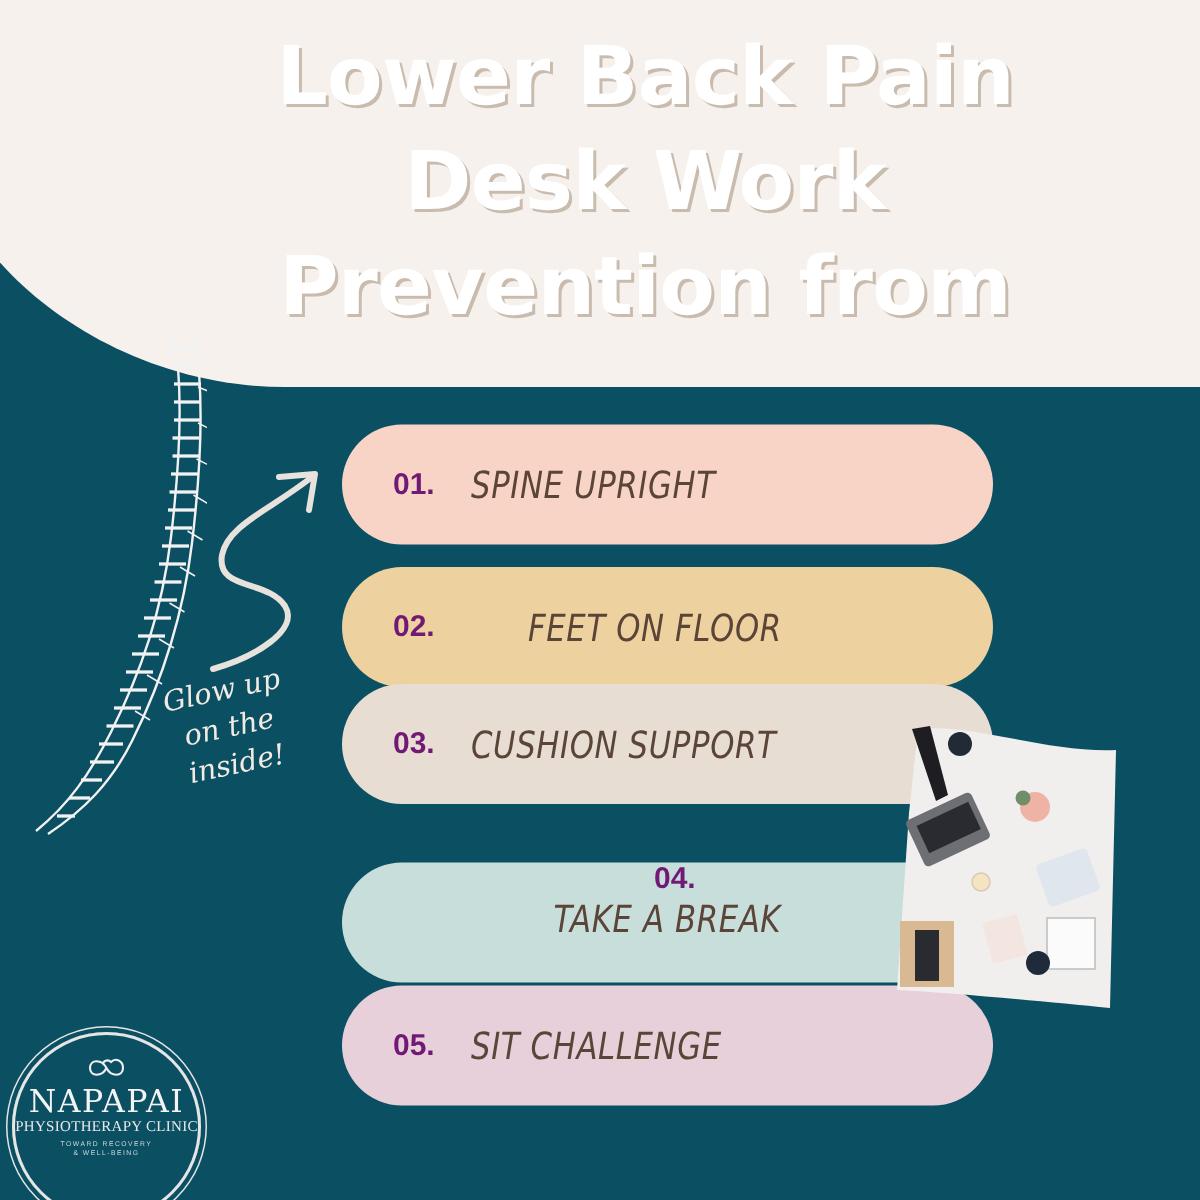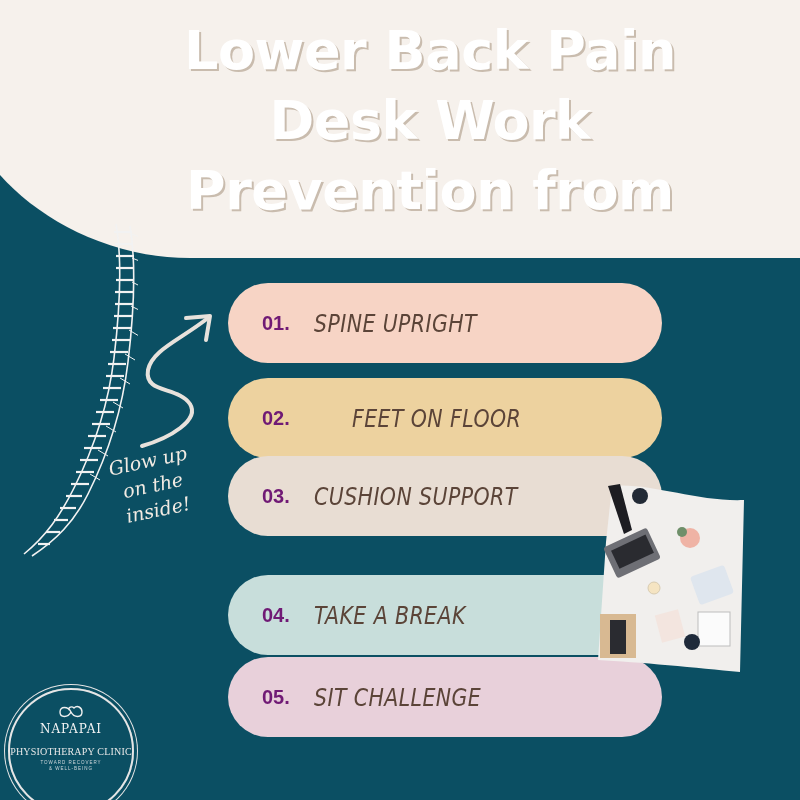--- a/index.html
+++ b/index.html
@@ -13,21 +13,21 @@
     display:flex; align-items:center; box-sizing:border-box; padding-left:34px; }
   .pill .num { font-family:Liberation Sans, sans-serif; font-weight:bold; color:#701a75; font-size:20px; width:52px; }
   .pill .label { font-family:"DejaVu Sans", sans-serif; font-style:italic; color:#5b4438; font-size:25px; letter-spacing:0.5px; transform:scaleX(0.82); transform-origin:left center; white-space:nowrap; }
   .photo { position:absolute; left:598px; top:482px; width:148px; height:190px; }
   .spine { position:absolute; left:18px; top:218px; width:120px; height:340px; }
   .arrow { position:absolute; left:130px; top:310px; width:90px; height:140px; }
   .tagline { position:absolute; left:88px; top:448px; width:130px; color:#f2ebe3; font-family:"DejaVu Serif", serif; font-style:italic; font-size:19px; line-height:25px; text-align:center; transform:rotate(-12deg); }
   .logo { position:absolute; left:8px; top:688px; width:126px; height:126px; }
   .logo-ring { position:absolute; inset:0; border-radius:50%; border:2px solid #e6e6e6; box-shadow:0 0 0 3px #0b4f63, 0 0 0 4px #e6e6e6; }
   .logo-icon { position:absolute; left:48px; top:16px; width:30px; height:16px; }
-  .logo-name { position:absolute; left:0; width:126px; top:34px; text-align:center; color:#f4f4f4; font-family:"DejaVu Serif", serif; font-size:12px; letter-spacing:1px; }
+  .logo-name { position:absolute; left:0; width:126px; top:34px; text-align:center; color:#f4f4f4; font-family:"DejaVu Serif", serif; font-size:21px; letter-spacing:1px; }
   .logo-sub { position:absolute; left:0; width:126px; top:58px; text-align:center; color:#e8e8e8; font-family:"Liberation Serif", serif; font-size:10px; letter-spacing:0.2px; }
   .logo-tag { position:absolute; left:22px; width:82px; top:72px; text-align:center; color:#cfd8dc; font-family:"Liberation Sans", sans-serif; font-size:4.5px; letter-spacing:1px; line-height:6px; }
 </style>
 </head>
 <body>
 
 <div class="canvas">
 
   <svg class="top-blob" viewBox="0 0 800 800">
     <path d="M0,0 H800 V258 H190 C110,258 40,220 0,175 Z" fill="#f6f1ec"></path>
@@ -104,21 +104,21 @@
     <span class="label">SPINE UPRIGHT</span>
   </div>
   <div class="pill" style="top:378px;background:#edd29f;gap:38px;">
     <span class="num">02.</span>
     <span class="label">FEET ON FLOOR</span>
   </div>
   <div class="pill" style="top:456px;background:#e8ddd3;">
     <span class="num">03.</span>
     <span class="label">CUSHION SUPPORT</span>
   </div>
-  <div class="pill" style="top:575px;background:#c8dedb;">
+  <div class="pill" style="top:575px;background:#c8dedb;flex-direction:column;">
     <span class="num">04.</span>
     <span class="label">TAKE A BREAK</span>
   </div>
   <div class="pill" style="top:657px;background:#e8d0da;">
     <span class="num">05.</span>
     <span class="label">SIT CHALLENGE</span>
   </div>
 
   <svg class="photo" viewBox="0 0 148 190">
     <path d="M14,4 C50,0 100,20 146,18 L142,190 C100,186 40,180 0,178 L8,60 Z" fill="#f1efed"></path>

